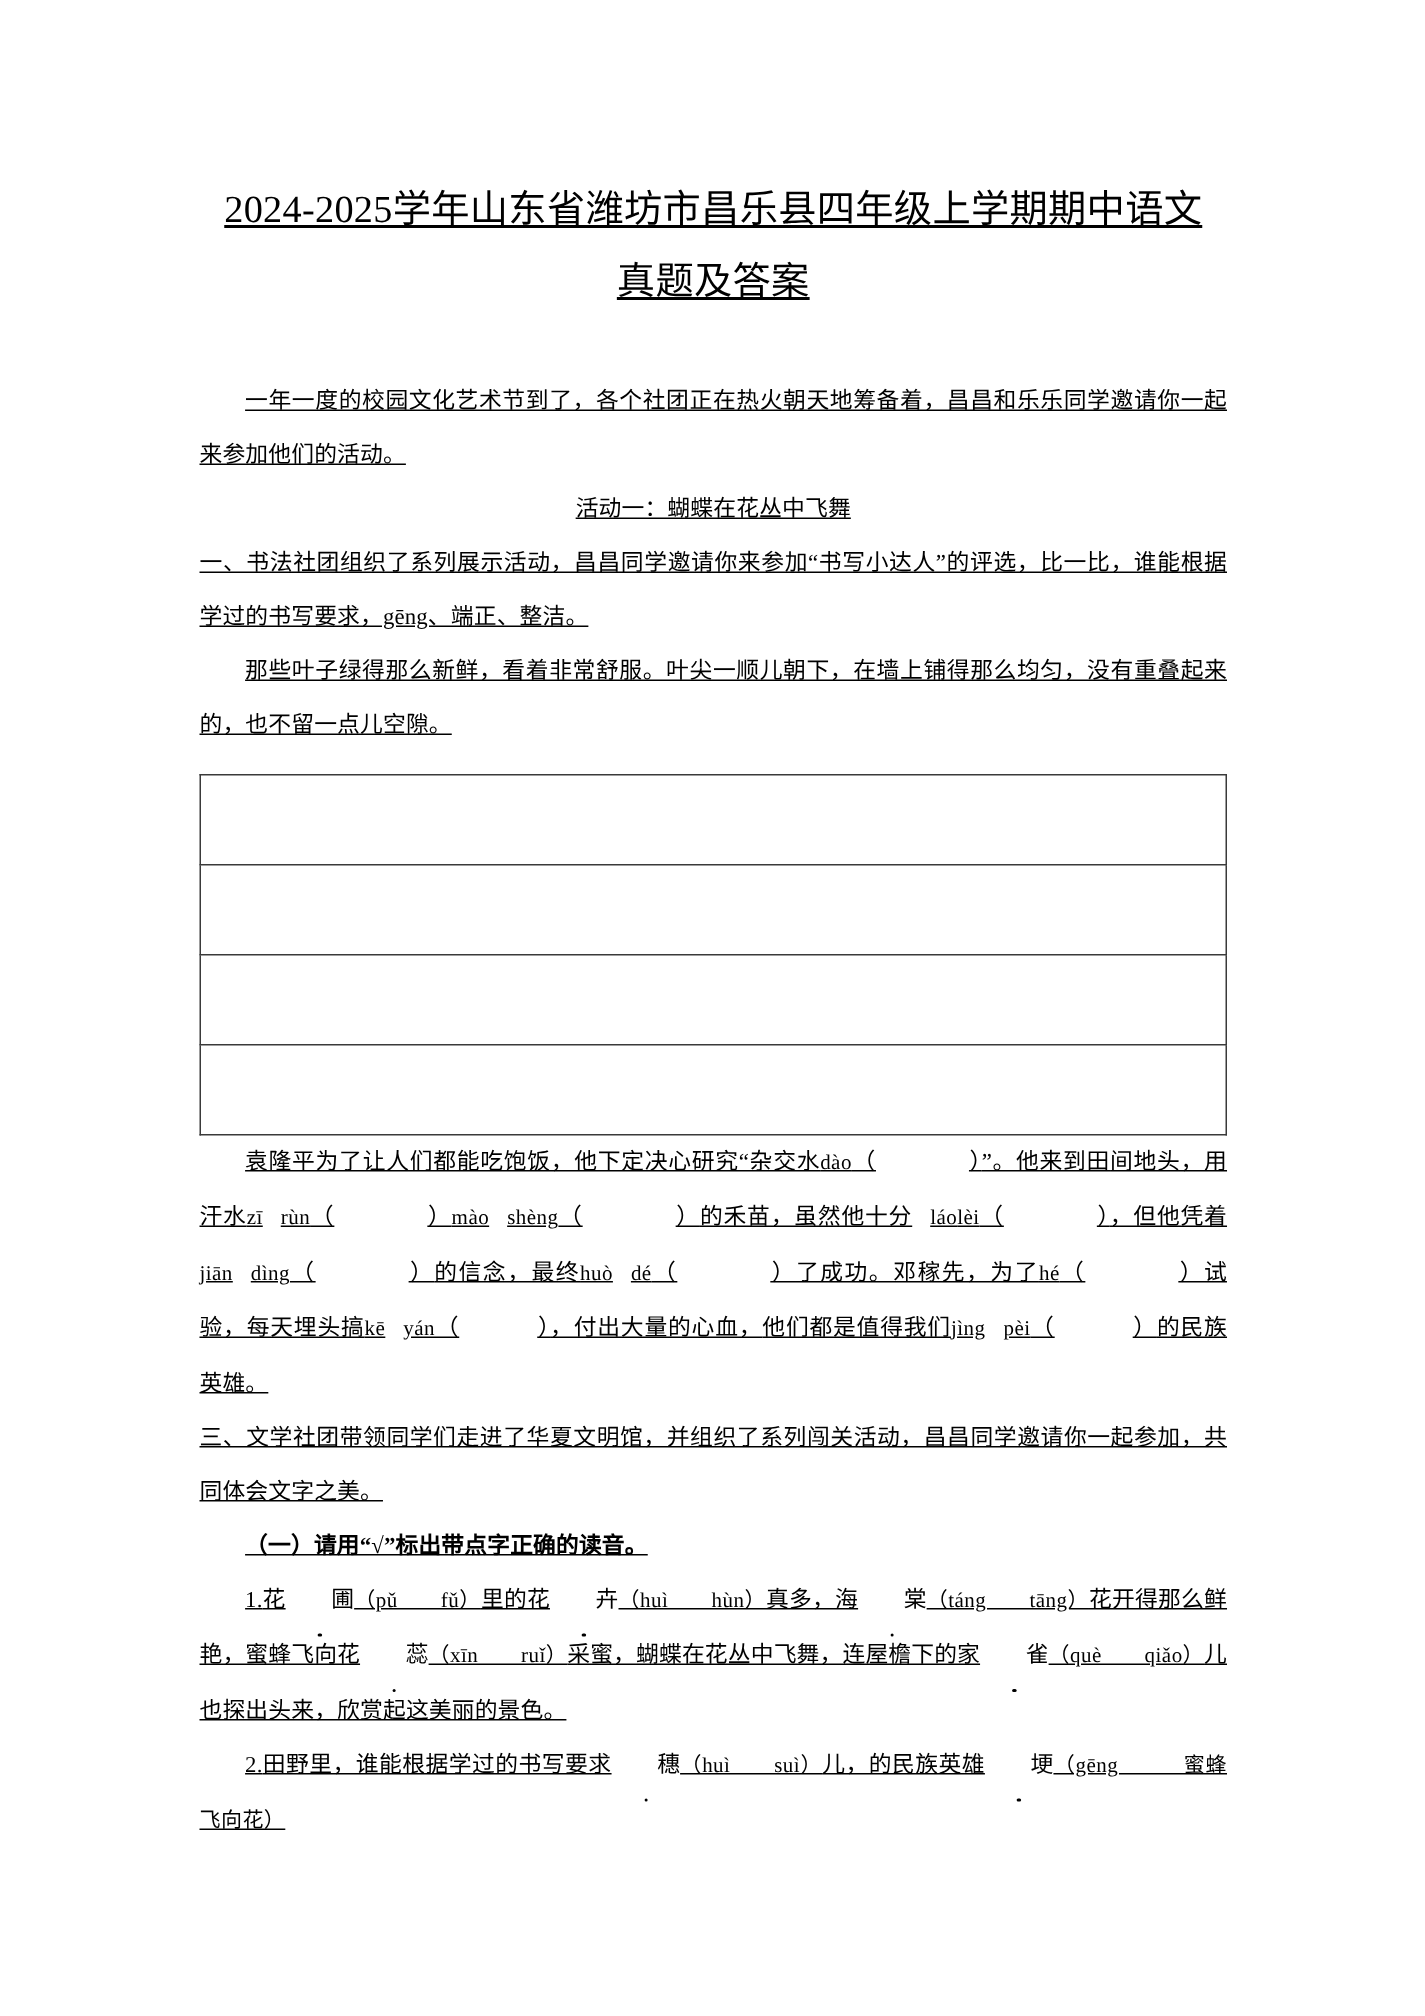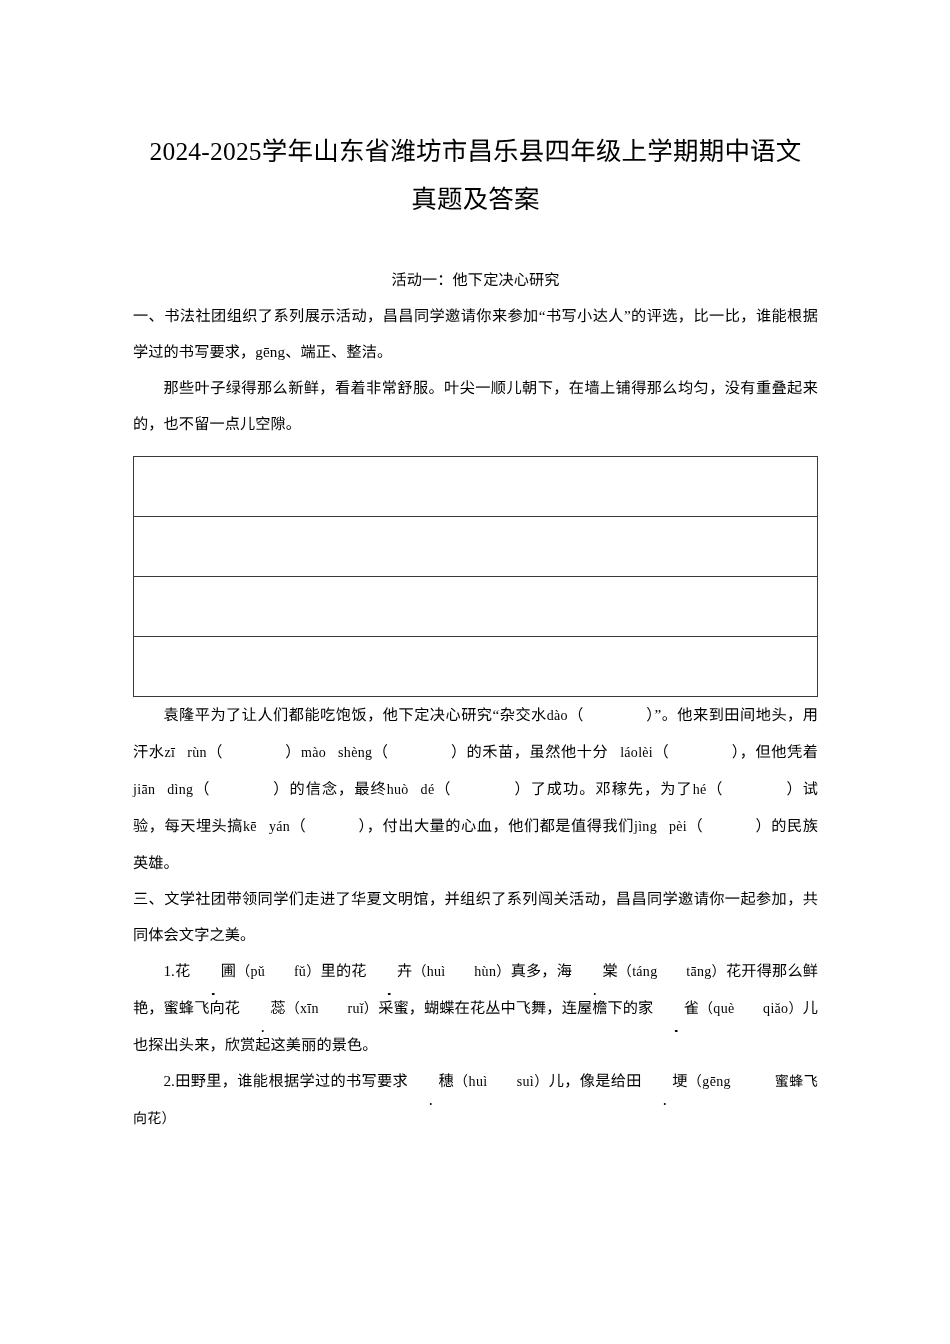--- a/index.html
+++ b/index.html
@@ -19,22 +19,23 @@
   .page {
     width: 950px;
     height: 1344px;
     box-sizing: border-box;
     padding: 0;
     position: relative;
   }
   .content {
     position: absolute;
     left: 133px;
-    top: 12px;
+    top: 0;
     width: 685px;
+    text-decoration: underline;
   }
 
   
   .doc-title {
     margin: 0;
     padding-top: 116px;
     font-size: 25.5px;
     font-weight: normal;
     line-height: 48px;
     text-align: center;
@@ -103,21 +104,22 @@
 <div class="page">
   <div class="content">
 
     <h1 class="doc-title">
       <span class="t-line">2024-2025学年山东省潍坊市昌乐县四年级上学期期中语文</span>
       <span class="t-line">真题及答案</span>
     </h1>
 
     <div class="gap-lg"></div>
 
-    <p class="p center">活动一：他下定决心研究</p>
+    <p class="p indent">一年一度的校园文化艺术节到了，各个社团正在热火朝天地筹备着，昌昌和乐乐同学邀请你一起来参加他们的活动。</p>
+    <p class="p center">活动一：蝴蝶在花丛中飞舞</p>
 
     <p class="p">一、书法社团组织了系列展示活动，昌昌同学邀请你来参加“书写小达人”的评选，比一比，谁能根据学过的书写要求，gēng、端正、整洁。</p>
     <p class="p indent">那些叶子绿得那么新鲜，看着非常舒服。叶尖一顺儿朝下，在墙上铺得那么均匀，没有重叠起来的，也不留一点儿空隙。</p>
 
     <table class="write-table">
       <tbody>
         <tr>
             <td></td>
           </tr>
         <tr>
@@ -131,23 +133,24 @@
           </tr>
       </tbody>
     </table>
 
 
     <p class="p indent">
       <span>袁隆平为了让人们都能吃饱饭，他下定决心研究“杂交水</span><span class="pinyin">dào</span>（<span class="blank-md"></span>）<span>”。他来到田</span><span>间地头，用汗水</span><span class="pinyin">zī</span><span class="sp"></span><span class="pinyin">rùn</span>（<span class="blank-md"></span>）<span class="pinyin">mào</span><span class="sp"></span><span class="pinyin">shèng</span>（<span class="blank-md"></span>）<span>的禾苗，虽然他十分</span><span class="sp"></span><span class="pinyin">láo</span><span class="pinyin">lèi</span>（<span class="blank-md"></span>）<span>，但他凭着</span><span class="pinyin">jiān</span><span class="sp"></span><span class="pinyin">dìng</span>（<span class="blank-md"></span>）<span>的信念，最终</span><span class="pinyin">huò</span><span class="sp"></span><span class="pinyin">dé</span>（<span class="blank-md"></span>）<span>了成功。邓稼先，为了</span><span class="pinyin">hé</span>（<span class="blank-md"></span>）<span>试验，每天埋头搞</span><span class="pinyin">kē</span><span class="sp"></span><span class="pinyin">yán</span>（<span class="blank-sm"></span>）<span>，付出大量的心血，</span><span>他们都是值得我们</span><span class="pinyin">jìng</span><span class="sp"></span><span class="pinyin">pèi</span>（<span class="blank-sm"></span>）<span>的民族英雄。</span>
     </p>
 
     <p class="p">三、文学社团带领同学们走进了华夏文明馆，并组织了系列闯关活动，昌昌同学邀请你一起参加，共同体会文字之美。</p>
+    <p class="p indent bold">（一）请用“√”标出带点字正确的读音。</p>
 
     <p class="p indent">
       <span>1.</span><span>花</span><span class="dot">圃</span><span class="pinyin">（pǔ　　fǔ）</span><span>里的花</span><span class="dot">卉</span><span class="pinyin">（huì　　hùn）</span><span>真多，海</span><span class="dot">棠</span><span class="pinyin">（táng　　tāng）</span><span>花开得那么鲜艳，蜜蜂飞向花</span><span class="dot">蕊</span><span class="pinyin">（xīn　　ruǐ）</span><span>采蜜，蝴蝶在花丛中飞舞，连屋檐下的家</span><span class="dot">雀</span><span class="pinyin">（què　　qiǎo）</span><span>儿也探出头来，欣赏起这美丽的景色。</span>
     </p>
 
     <p class="p indent">
-      <span>2.</span><span>田野里，谁能根据学过的书写要求</span><span class="dot">穗</span><span class="pinyin">（huì　　suì）</span><span>儿，像是给田</span><span class="dot">埂</span><span class="pinyin">（gēng　　　蜜蜂飞向花）</span>
+      <span>2.</span><span>田野里，谁能根据学过的书写要求</span><span class="dot">穗</span><span class="pinyin">（huì　　suì）</span><span>儿，的民族英雄</span><span class="dot">埂</span><span class="pinyin">（gēng　　　蜜蜂飞向花）</span>
     </p>
 
   </div>
 </div>
 
 </body></html>

